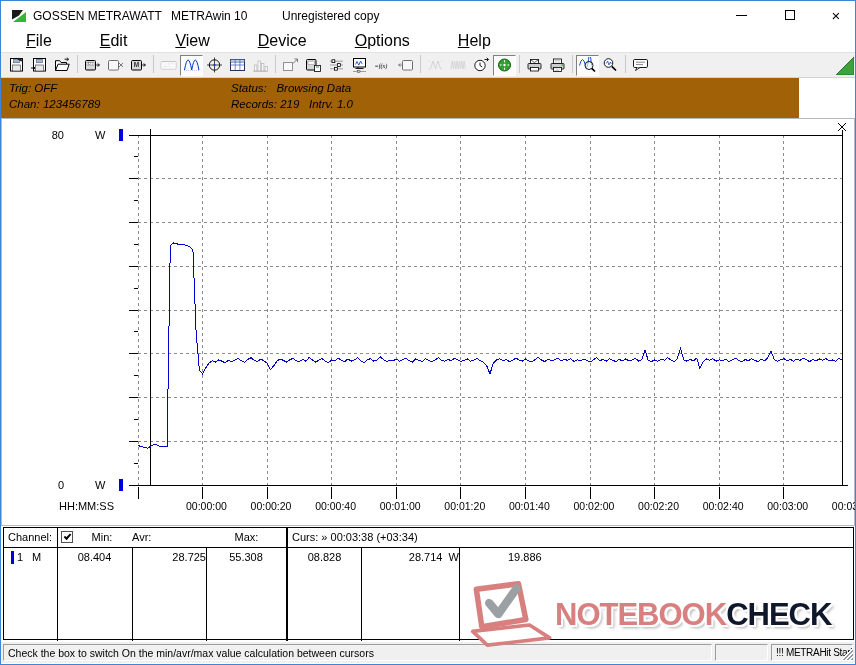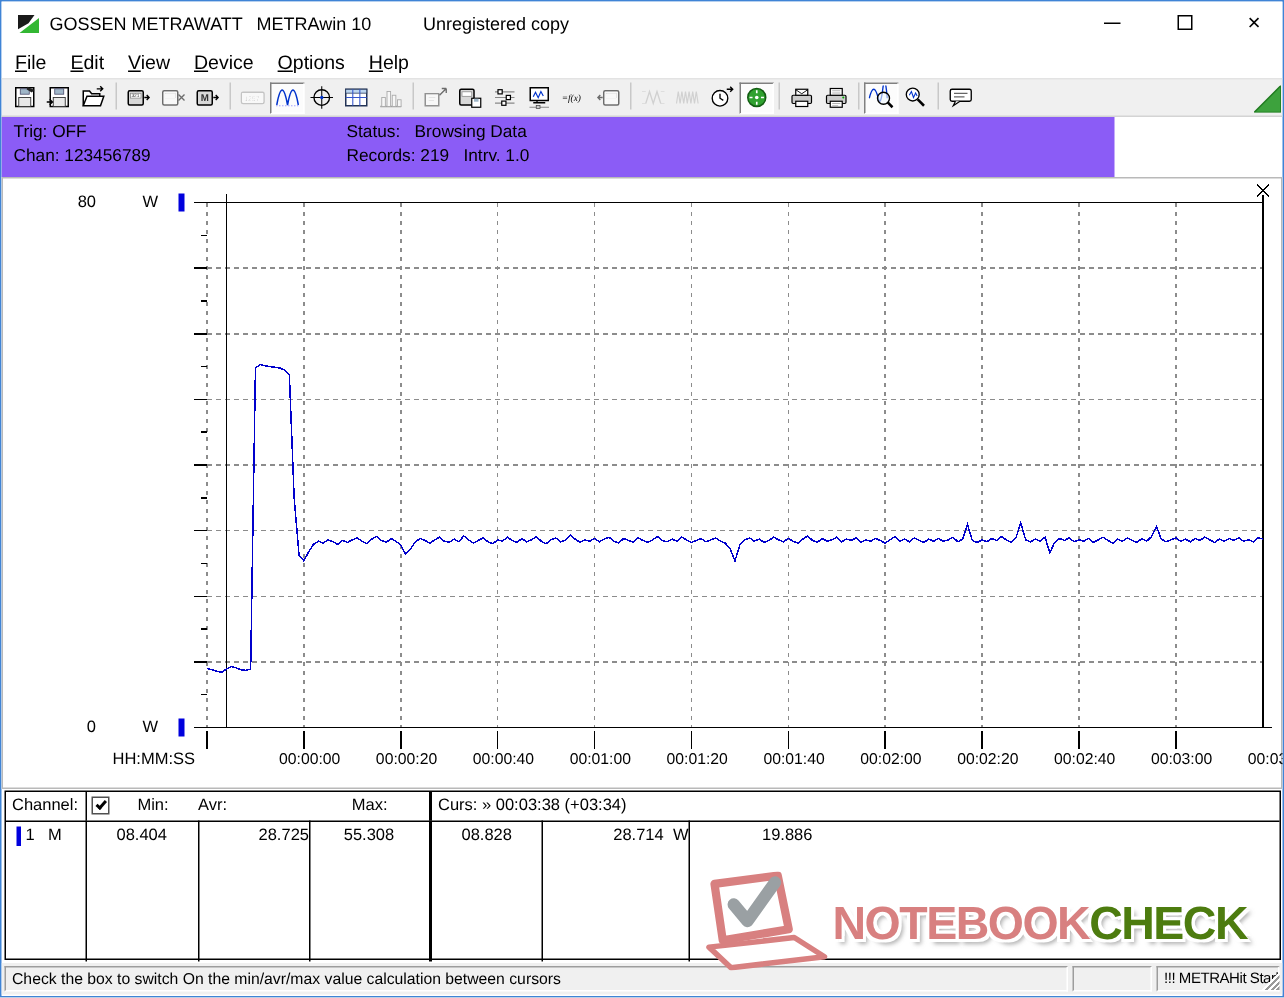--- a/index.html
+++ b/index.html
@@ -15,36 +15,36 @@
   
   #titlebar { position:absolute; left:0; top:0; width:854px; height:29px; background:#fff; }
   #titlebar .ttext { position:absolute; top:8px; font-size:12px; color:#000; white-space:pre; }
   .winbtn { position:absolute; top:3px; width:30px; height:22px; display:flex; align-items:center; justify-content:center; }
   .min-glyph { width:11px; height:0; border-top:1px solid #000; }
   .max-glyph { width:10px; height:10px; border:1px solid #000; }
   .close-glyph { font-size:15px; line-height:15px; }
 
   
   #menubar { position:absolute; left:0; top:29px; width:854px; height:22px; background:#fff; display:flex; align-items:center; padding-left:1px; }
-  .menu-item { display:inline-block; padding:2px 8px; font-size:13px; }
+  .menu-item { display:inline-block; padding:2px 24px; font-size:16px; }
   .menu-item::first-letter { text-decoration:underline; }
 
   
   #toolbar { position:absolute; left:0; top:51px; width:854px; height:26px; background:#f0f0f0;
     border-top:1px solid #e3e3e3; border-bottom:1px solid #d4d4d4;
     display:flex; align-items:center; padding-left:4px; }
   .tbtn { width:23px; height:21px; display:flex; align-items:center; justify-content:center; border:1px solid transparent; }
   .tbtn.pressed { background:#fcfcfc; border-color:#808080 #ffffff #ffffff #808080; }
   .tbtn.disabled svg { filter:grayscale(1) brightness(1.35) opacity(.55); }
   .tsep { width:7px; height:20px; display:flex; justify-content:center; }
   .tsep::before { content:""; width:1px; height:18px; background:#c8c8c8; }
   #toolbar-corner { position:absolute; right:1px; top:4px; }
 
   
-  #statuspanel { position:absolute; left:0; top:77px; width:742px; height:40px; background:#8b5cf6; }
+  #statuspanel { position:absolute; left:0; top:77px; width:798px; height:40px; background:#a16207;font-style:italic; }
   #statuspanel .sp { position:absolute; font-size:11.5px; white-space:pre; }
 
   
   #chartpanel { position:absolute; left:0; top:117px; width:854px; height:408px; background:#fff; border:1px solid #b9b9b9; }
   #chart-svg-holder { position:absolute; left:0; top:0; width:852px; height:406px; }
   .axis-label { position:absolute; font-size:11px; white-space:pre; }
   .ymark { position:absolute; width:4px; height:12px; background:#0000dd; }
   .xtick-label { position:absolute; font-size:10.5px; white-space:pre;padding-left:44px; }
 
   
@@ -54,21 +54,21 @@
   .vline { position:absolute; background:#000; }
   #chk { position:absolute; left:57px; top:3px; width:12px; height:12px; background:#fff; border:1px solid #505050; }
   #chk .mark { position:absolute; left:2px; top:2px; width:7px; height:4px; border-left:2px solid #000; border-bottom:2px solid #000; transform:rotate(-48deg); }
   #chanbar { position:absolute; left:7px; top:23px; width:3px; height:13px; background:#0000dd; }
 
   
   #logo { position:absolute; left:466px; top:580px; display:flex; align-items:center; z-index:6; pointer-events:none; }
   #logo .word { font-size:31px; font-weight:bold; letter-spacing:-1px; line-height:60px;
     text-shadow:-2px -2px 0 #fff, 2px -2px 0 #fff, -2px 2px 0 #fff, 2px 2px 0 #fff, 3px 3px 3px rgba(110,110,110,.55); }
   #logo .w1 { color:#d88080; }
-  #logo .w2 { color:#4d7c0f; }
+  #logo .w2 { color:#0f172a; }
 
   
   #statusbar { position:absolute; left:0; top:641px; width:854px; height:21px; background:#f0f0f0; }
   .sbseg { position:absolute; top:2px; height:17px; background:#f0f0f0;
     border:1px solid; border-color:#9d9d9d #ffffff #ffffff #9d9d9d; padding:2px 4px; font-size:10.5px; white-space:nowrap; overflow:hidden; }
   #sbright { letter-spacing:-0.3px; font-size:10px; }
   #grip { position:absolute; right:2px; top:6px; width:12px; height:12px;
     background:linear-gradient(135deg, transparent 50%, #fff 50%, #fff 58%, #999 58%, #999 66%, #fff 66%, #fff 74%, #999 74%, #999 82%, #fff 82%, #fff 90%, #999 90%); }
 </style>
 </head>
@@ -374,21 +374,21 @@
             <path d="M836 4 l8 8 m0 -8 l-8 8" stroke="#000" fill="none"></path>
           </g>
           <polyline points="136.0,326.6 139.2,327.5 142.5,328.4 145.7,329.2 148.9,327.1 152.1,325.3 155.4,326.2 158.6,327.5 161.8,327.9 165.1,327.1 168.3,126.3 171.5,124.0 174.8,124.9 178.0,125.4 181.2,125.8 184.4,126.3 187.7,127.6 190.9,130.6 194.1,212.9 197.4,251.4 200.6,254.9 203.8,248.8 207.0,243.9 210.3,241.8 213.5,243.1 216.7,240.9 220.0,242.2 223.2,243.9 226.4,241.3 229.7,242.6 232.9,240.9 236.1,239.6 239.3,241.8 242.6,243.5 245.8,240.4 249.0,238.7 252.3,241.3 255.5,242.6 258.7,240.0 261.9,241.8 265.2,244.4 268.4,250.5 271.6,247.0 274.9,242.2 278.1,240.0 281.3,241.3 284.6,243.1 287.8,240.9 291.0,239.1 294.2,241.8 297.5,242.6 300.7,240.4 303.9,242.2 307.2,238.3 310.4,240.9 313.6,243.1 316.8,241.3 320.1,239.6 323.3,242.2 326.5,243.5 329.8,240.9 333.0,241.8 336.2,239.1 339.4,241.3 342.7,242.6 345.9,240.0 349.1,242.2 352.4,240.9 355.6,238.7 358.8,241.8 362.1,243.5 365.3,240.9 368.5,239.6 371.7,242.2 375.0,241.3 378.2,237.8 381.4,240.4 384.7,242.6 387.9,240.9 391.1,241.8 394.3,240.0 397.6,242.2 400.8,240.4 404.0,239.1 407.3,241.8 410.5,243.1 413.7,240.0 417.0,241.3 420.2,242.6 423.4,239.6 426.6,241.3 429.9,242.6 433.1,240.9 436.3,238.7 439.6,241.3 442.8,242.2 446.0,240.4 449.2,241.8 452.5,239.1 455.7,240.9 458.9,242.6 462.2,241.3 465.4,240.0 468.6,242.2 471.9,240.9 475.1,239.6 478.3,241.8 481.5,243.1 484.8,247.0 488.0,254.9 491.2,244.4 494.5,240.9 497.7,239.6 500.9,241.8 504.1,240.4 507.4,242.6 510.6,241.3 513.8,239.1 517.1,240.9 520.3,242.2 523.5,240.0 526.8,241.8 530.0,243.1 533.2,240.4 536.4,238.3 539.7,241.3 542.9,242.6 546.1,240.0 549.4,241.8 552.6,240.9 555.8,239.1 559.0,242.2 562.3,240.4 565.5,241.3 568.7,239.6 572.0,242.6 575.2,240.9 578.4,241.8 581.7,240.0 584.9,241.3 588.1,243.1 591.3,240.9 594.6,238.7 597.8,241.8 601.0,240.4 604.3,242.2 607.5,239.6 610.7,241.3 613.9,242.6 617.2,240.4 620.4,241.8 623.6,240.0 626.9,241.8 630.1,240.9 633.3,239.1 636.6,242.2 639.8,240.4 643.0,230.8 646.2,241.3 649.5,242.6 652.7,240.9 655.9,242.2 659.2,240.0 662.4,241.3 665.6,238.7 668.8,240.9 672.1,242.6 675.3,239.6 678.5,229.5 681.8,240.9 685.0,242.2 688.2,240.4 691.4,241.8 694.7,239.1 697.9,249.6 701.1,242.6 704.4,240.0 707.6,241.3 710.8,239.6 714.1,242.2 717.3,240.9 720.5,241.8 723.7,240.0 727.0,242.6 730.2,240.9 733.4,239.1 736.7,241.3 739.9,243.1 743.1,240.4 746.3,241.8 749.6,239.6 752.8,241.3 756.0,242.6 759.3,240.0 762.5,241.8 765.7,238.7 769.0,232.1 772.2,240.4 775.4,242.2 778.6,240.9 781.9,239.6 785.1,241.8 788.3,240.4 791.6,242.2 794.8,240.0 798.0,241.3 801.2,239.1 804.5,240.9 807.7,242.6 810.9,240.4 814.2,241.8 817.4,240.0 820.6,241.3 823.9,239.6 827.1,241.8 830.3,240.9 833.5,242.2 836.8,239.6 840.0,240.4 " fill="none" stroke="#0000cc" stroke-width="1"></polyline>
         </svg></div>
     <span class="axis-label" style="left:30px; top:10px; width:32px; text-align:right;">80</span>
     <span class="axis-label" style="left:93px; top:10px;">W</span>
     <span class="axis-label" style="left:30px; top:360px; width:32px; text-align:right;">0</span>
     <span class="axis-label" style="left:93px; top:360px;">W</span>
     <div class="ymark" style="left:117px; top:10px;"></div>
     <div class="ymark" style="left:117px; top:360px;"></div>
-    <span class="axis-label" style="left:50px; top:381px; width:78px; text-align:right;">HH:MM:SS</span>
+    <span class="axis-label" style="left:34px; top:381px; width:78px; text-align:right;">HH:MM:SS</span>
     <div id="xlabels">
         <span class="xtick-label" style="left: 140px; top: 381px;">00:00:00</span>
         <span class="xtick-label" style="left: 204.587px; top: 381px;">00:00:20</span>
         <span class="xtick-label" style="left: 269.174px; top: 381px;">00:00:40</span>
         <span class="xtick-label" style="left: 333.761px; top: 381px;">00:01:00</span>
         <span class="xtick-label" style="left: 398.349px; top: 381px;">00:01:20</span>
         <span class="xtick-label" style="left: 462.936px; top: 381px;">00:01:40</span>
         <span class="xtick-label" style="left: 527.523px; top: 381px;">00:02:00</span>
         <span class="xtick-label" style="left: 592.11px; top: 381px;">00:02:20</span>
         <span class="xtick-label" style="left: 656.697px; top: 381px;">00:02:40</span>

